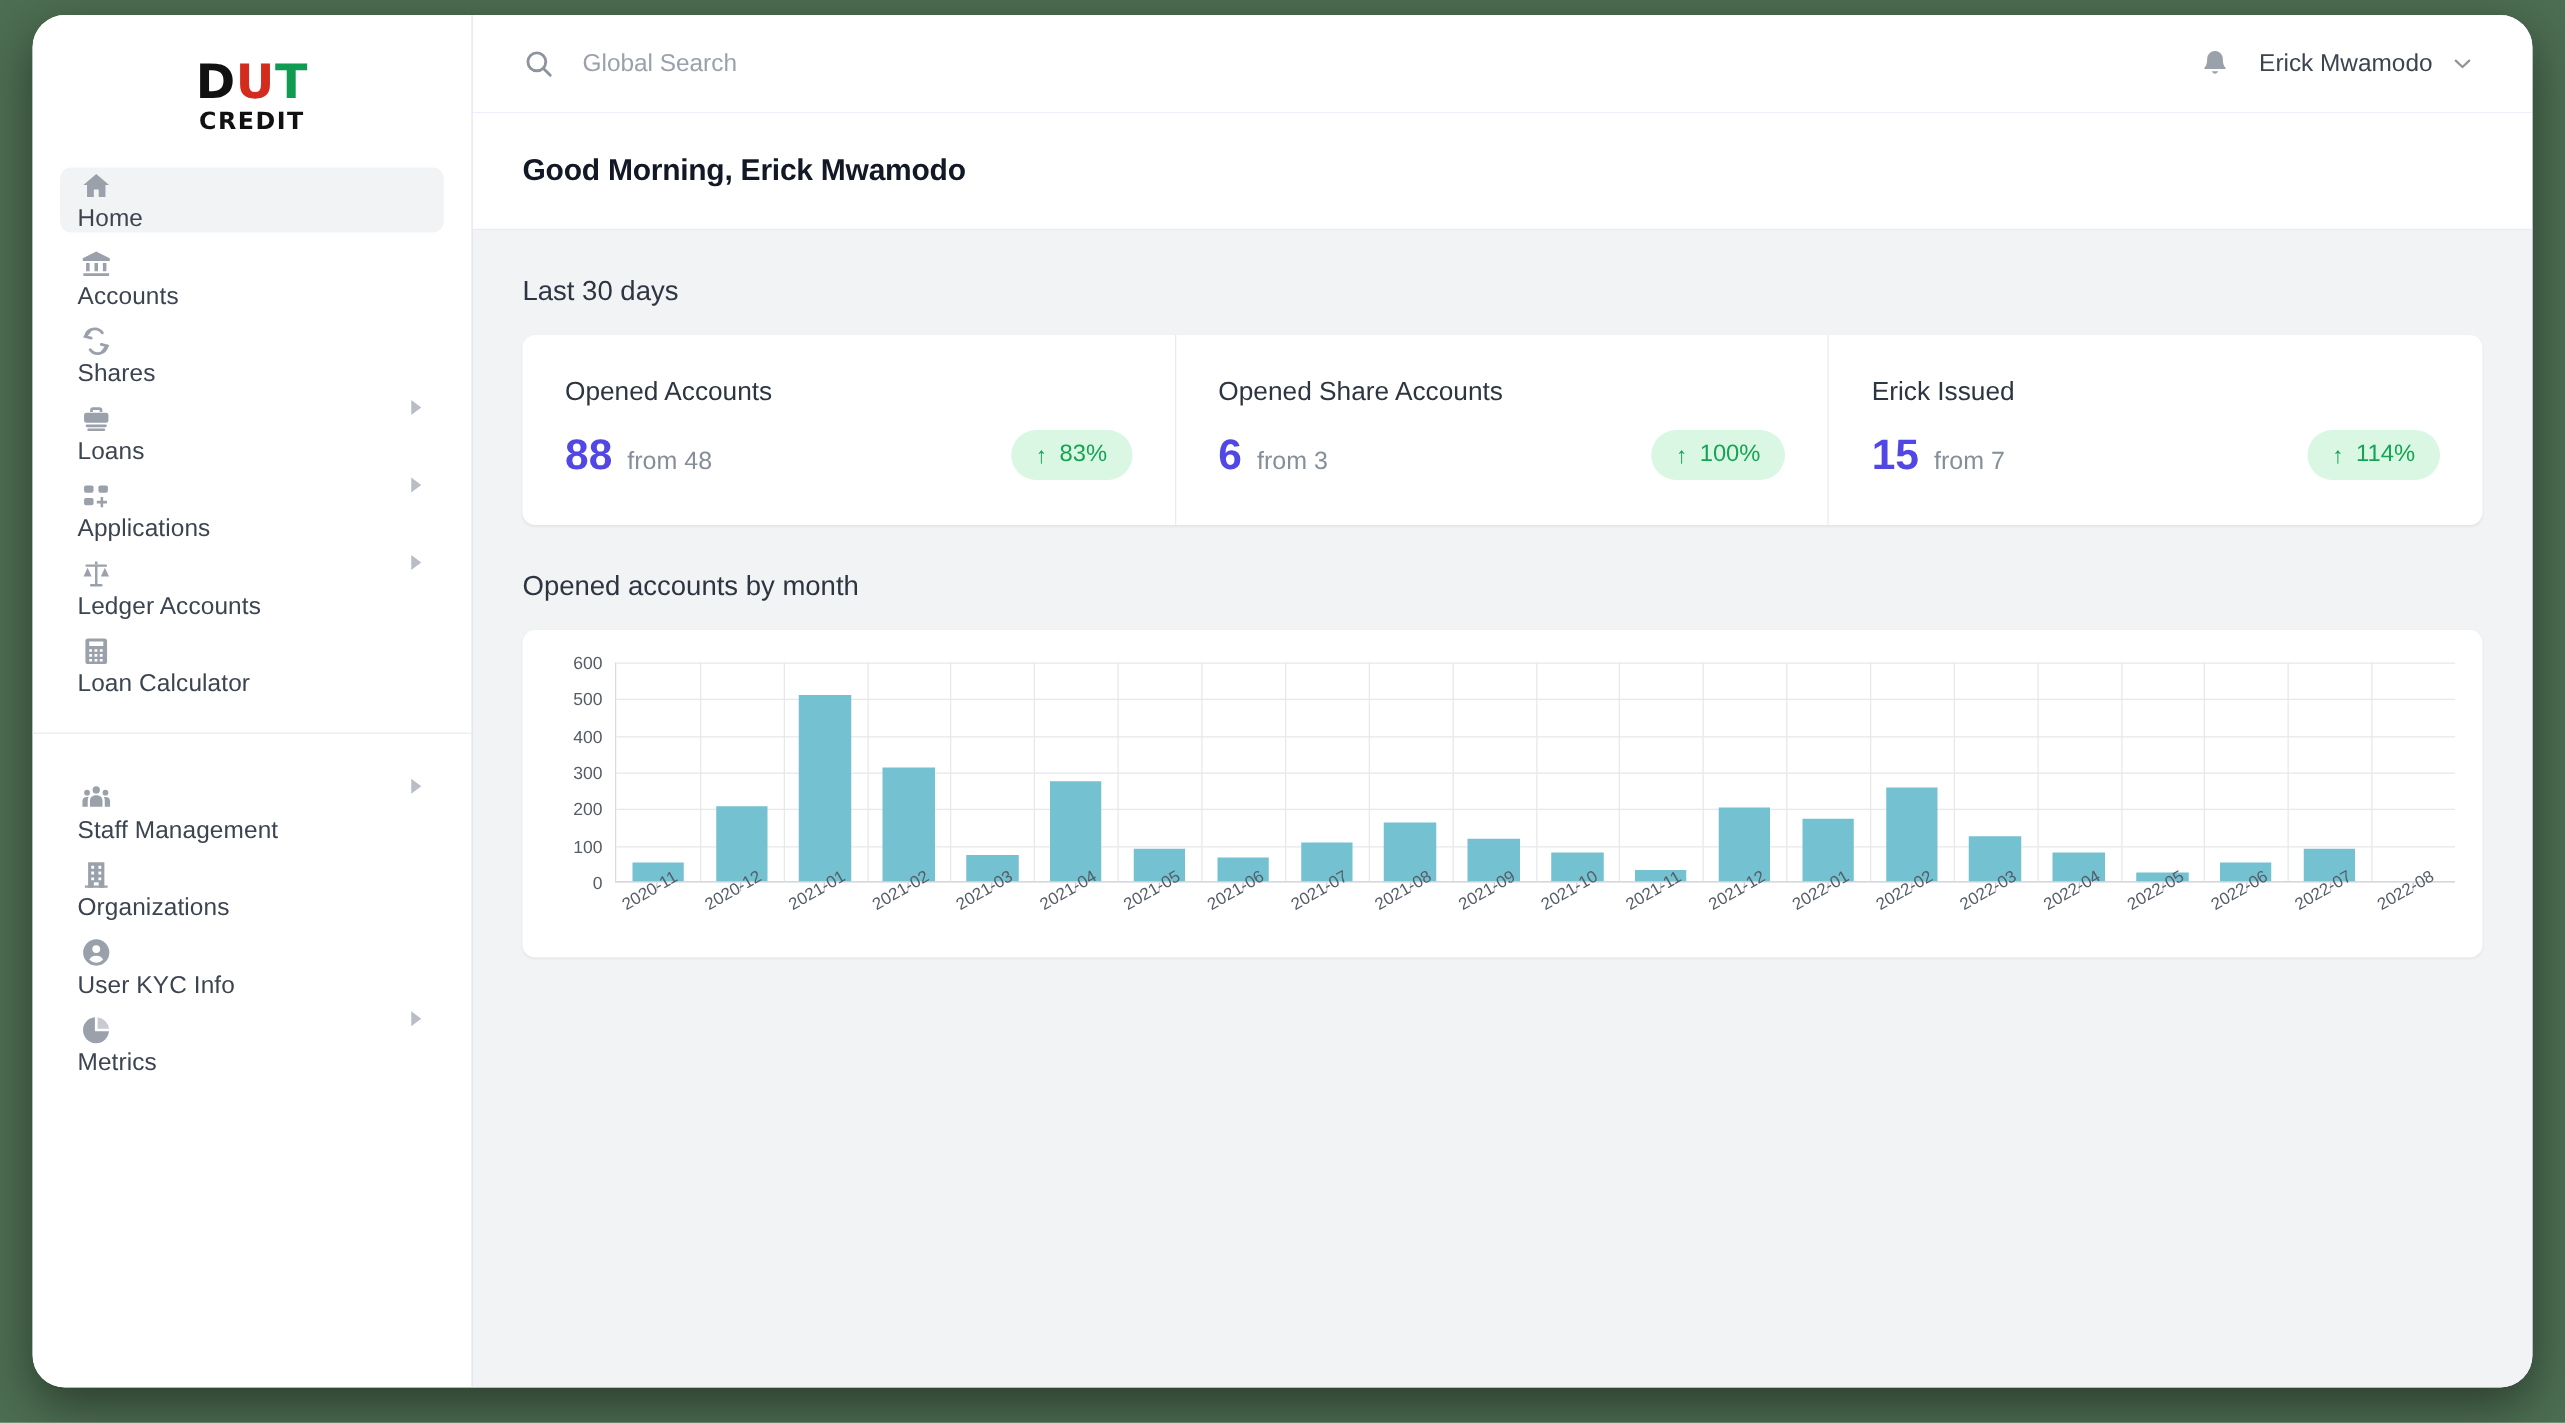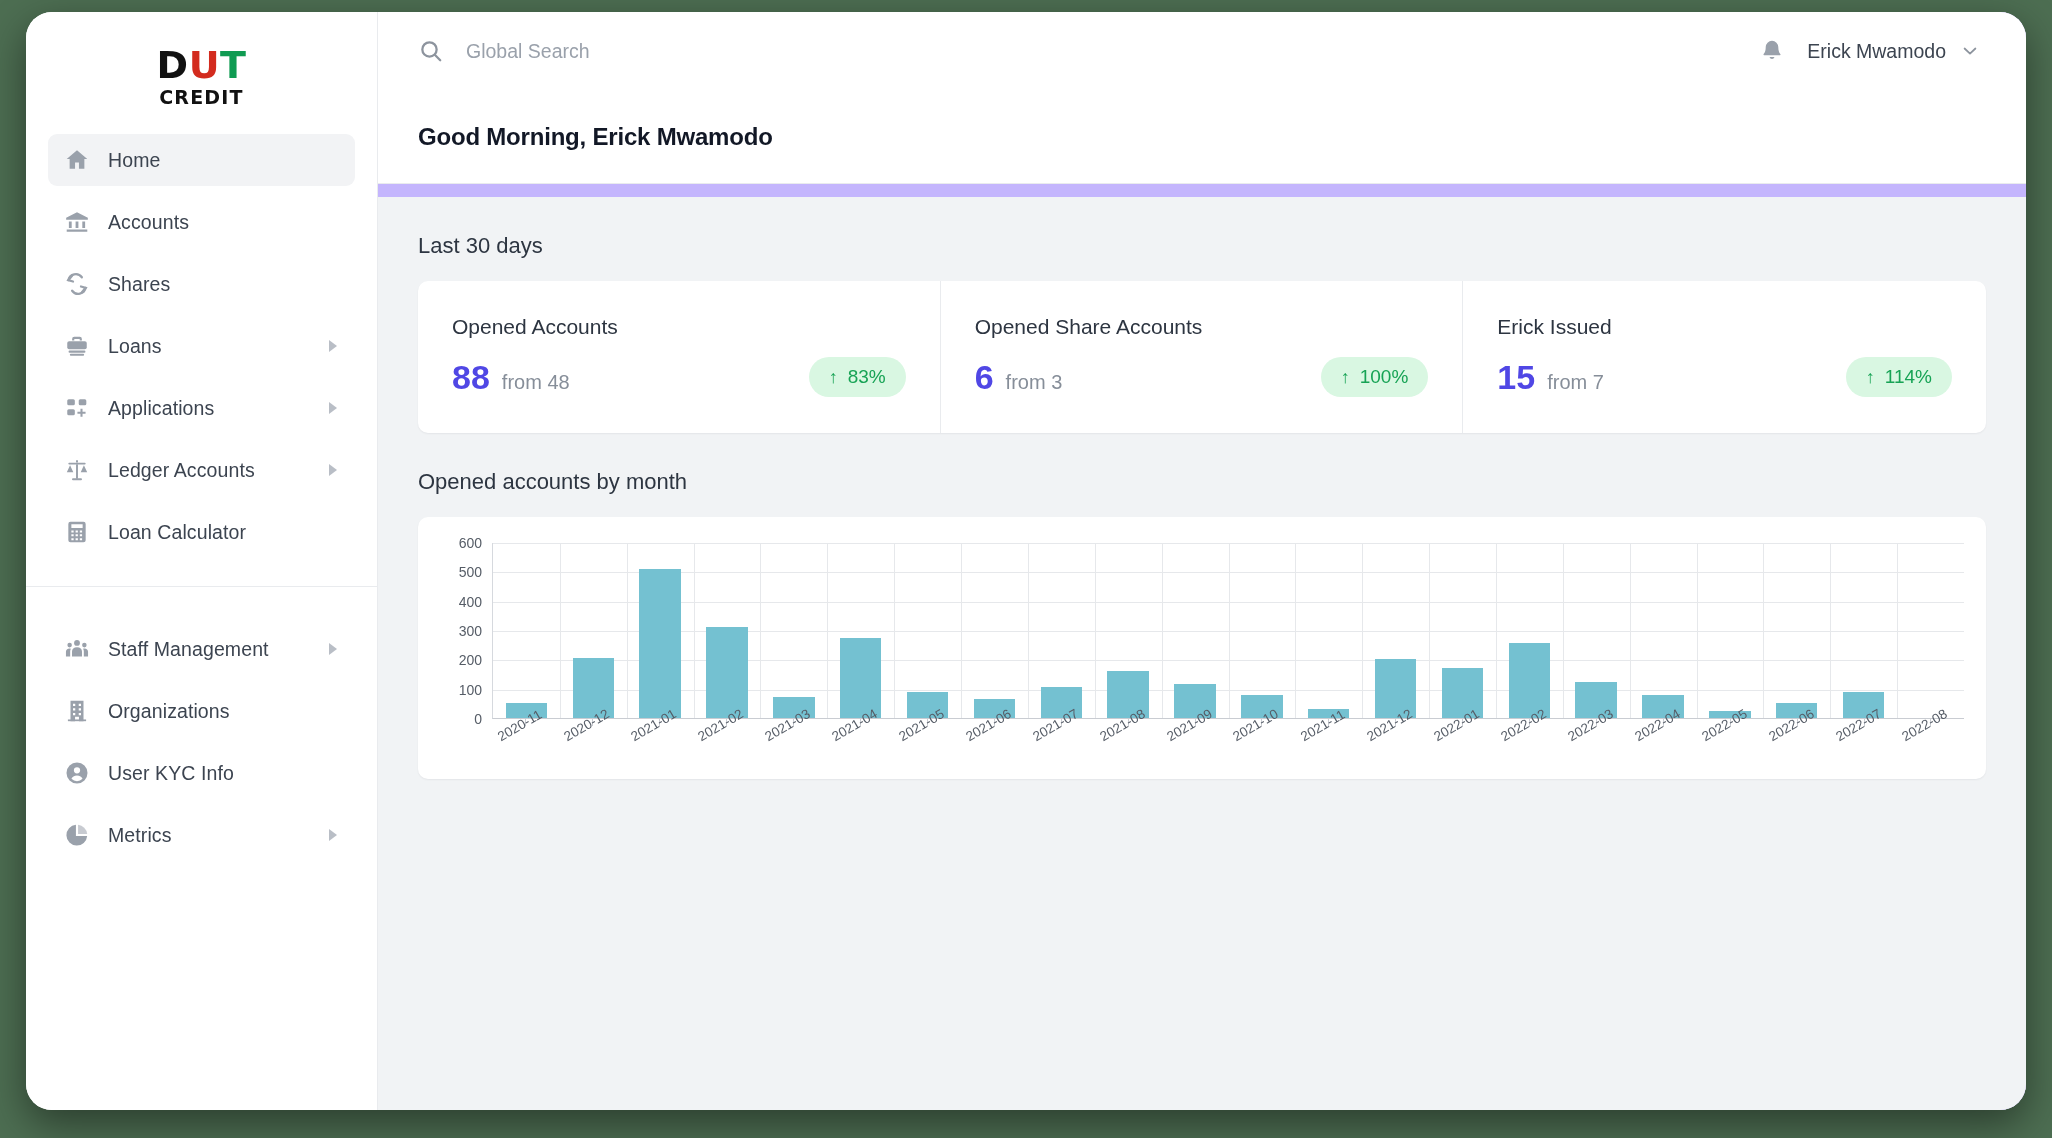--- a/index.html
+++ b/index.html
@@ -52,27 +52,27 @@
     font-weight: bold;
     font-size: 19px;
     letter-spacing: 1.2px;
     color: #111111;
     margin-top: 2px;
   }
 
   .nav-group { padding: 0 22px; }
   .nav-item {
     display: flex;
-    align-items: center;
     height: 52px;
     border-radius: 9px;
     padding: 0 14px;
     margin-bottom: 10px;
     cursor: pointer;
     position: relative;
+    flex-direction: column;
   }
   .nav-item.active { background: #f2f3f5; }
   .nav-icon {
     width: 30px; height: 30px;
     flex: 0 0 30px;
     display: flex; align-items: center; justify-content: center;
     color: #9aa1ab;
     margin-right: 16px;
   }
   .nav-icon svg { display: block; }
@@ -146,21 +146,20 @@
     font-weight: bold;
     color: #121826;
     letter-spacing: -0.2px;
   }
 
   .content {
     flex: 1 1 auto;
     background: #f1f3f5;
     padding: 36px 40px 0 40px;
     overflow: hidden;
-    margin-top: 13px;
   }
   .section-title {
     font-size: 22px;
     color: #2d3541;
     margin-bottom: 22px;
   }
 
   
   .stat-row {
     display: flex;

